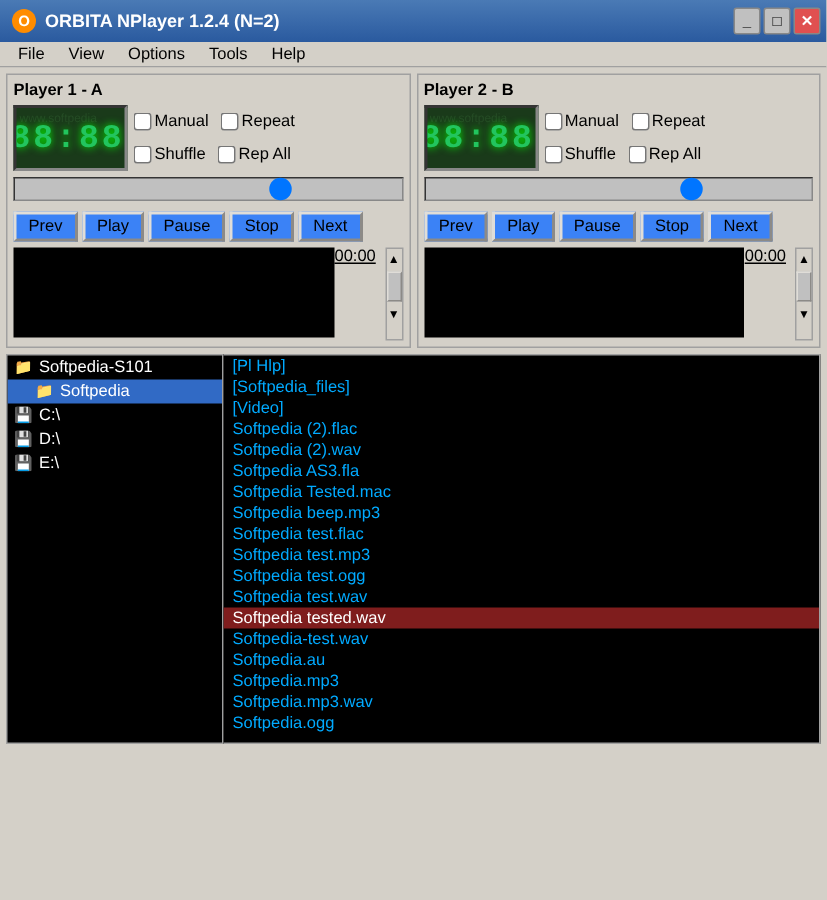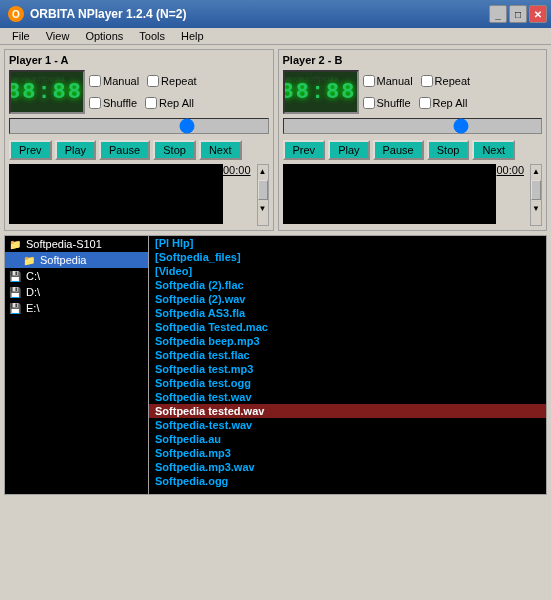--- a/index.html
+++ b/index.html
@@ -173,21 +173,21 @@
 
     
     .transport-row {
       display: flex;
       gap: 3px;
       margin-bottom: 4px;
     }
 
     .transport-btn {
       padding: 2px 8px;
-      background: #14b8a6;
+      background: #3b82f6;
       border: 2px outset #e0ddd8;
       font-size: 11px;
       cursor: pointer;
       min-width: 36px;
       text-align: center;
     }
 
     
     .black-display {
       background: #000;
@@ -246,21 +246,20 @@
     .drive-icon { color: #c0c0c0; }
 
     
     .playlist-panel {
       flex: 1;
       background: #000;
       border: 1px solid #a0a0a0;
       border-left: none;
       overflow-y: auto;
       overflow-x: hidden;
-      font-weight: bold;
     }
 
     .playlist-item {
       padding: 1px 6px;
       cursor: pointer;
       color: #00aaff;
       font-size: 11px;
       white-space: nowrap;
     }
     .playlist-item.selected { background: #7f1d1d; color: #fff; }

